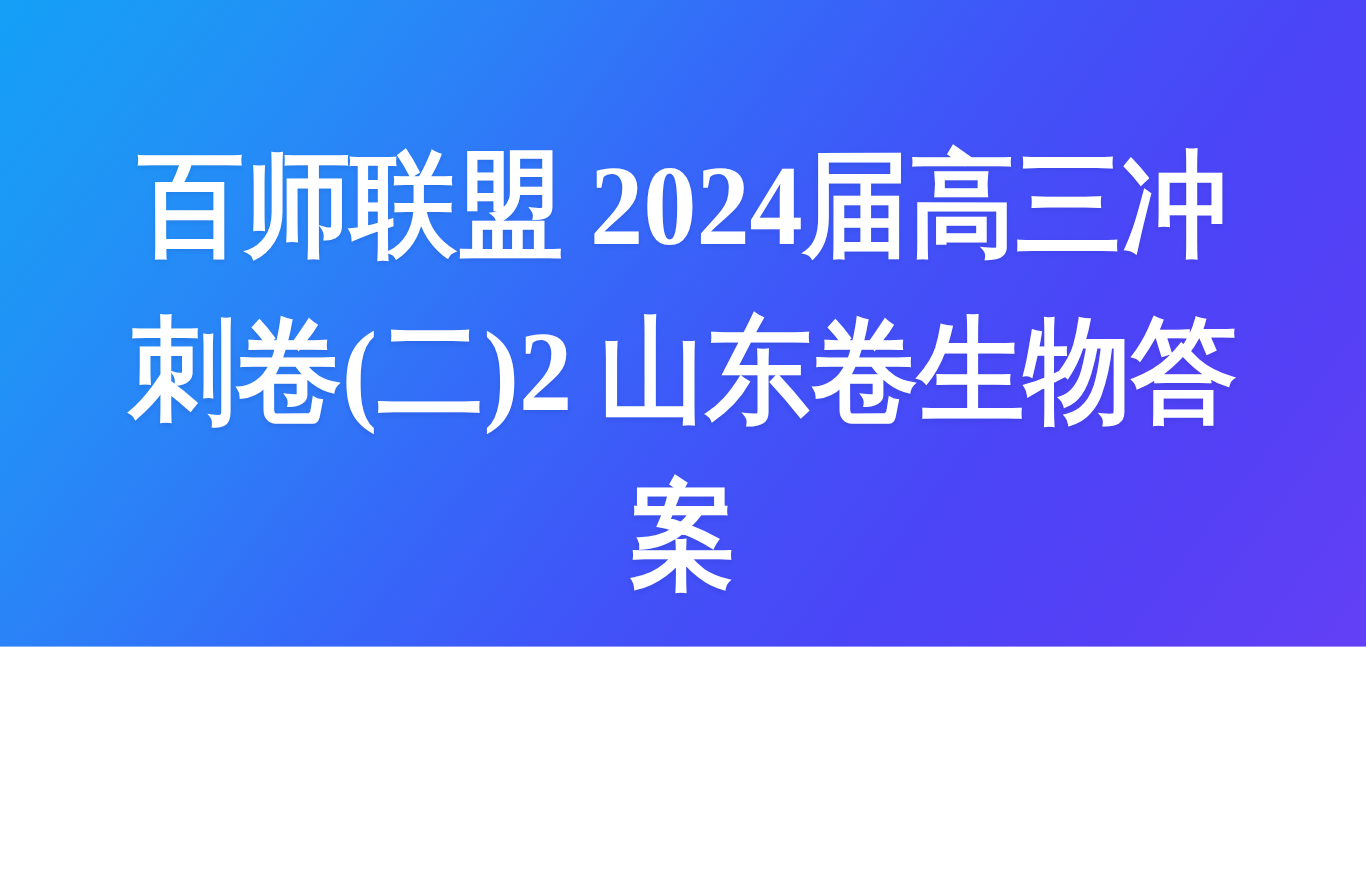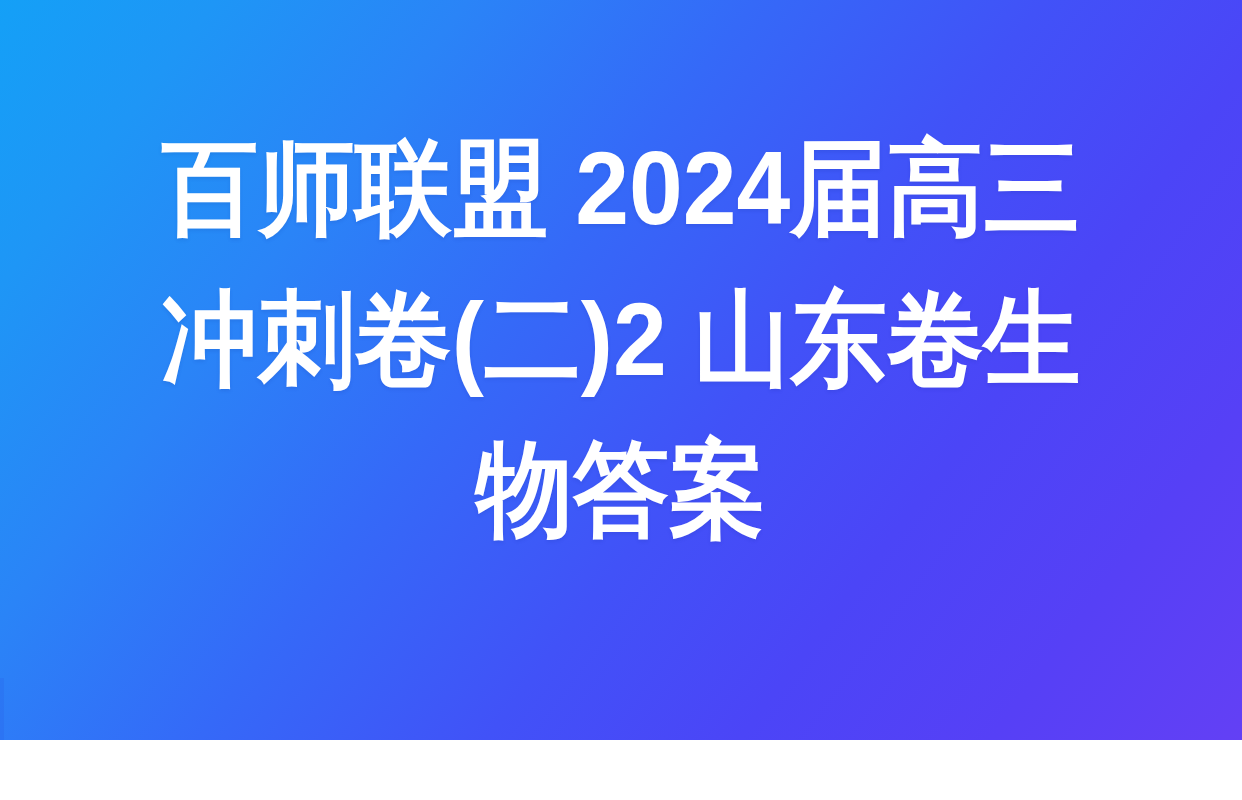--- a/index.html
+++ b/index.html
@@ -5,23 +5,23 @@
 <style>
   html, body {
     margin: 0;
     padding: 0;
     background: #ffffff;
   }
 
   #card {
     position: relative;
     width: 1242px;
-    height: 740px;
+    height: 588px;
     overflow: hidden;
-    font-family: Liberation Sans, sans-serif;
+    font-family: Liberation Serif, serif;
     
     background:
       linear-gradient(127deg,
         #14a0f7 0%,
         #1e96f6 12%,
         #2a84f7 26%,
         #3569f8 42%,
         #4152f8 58%,
         #4b45f7 72%,
         #5640f6 86%,

